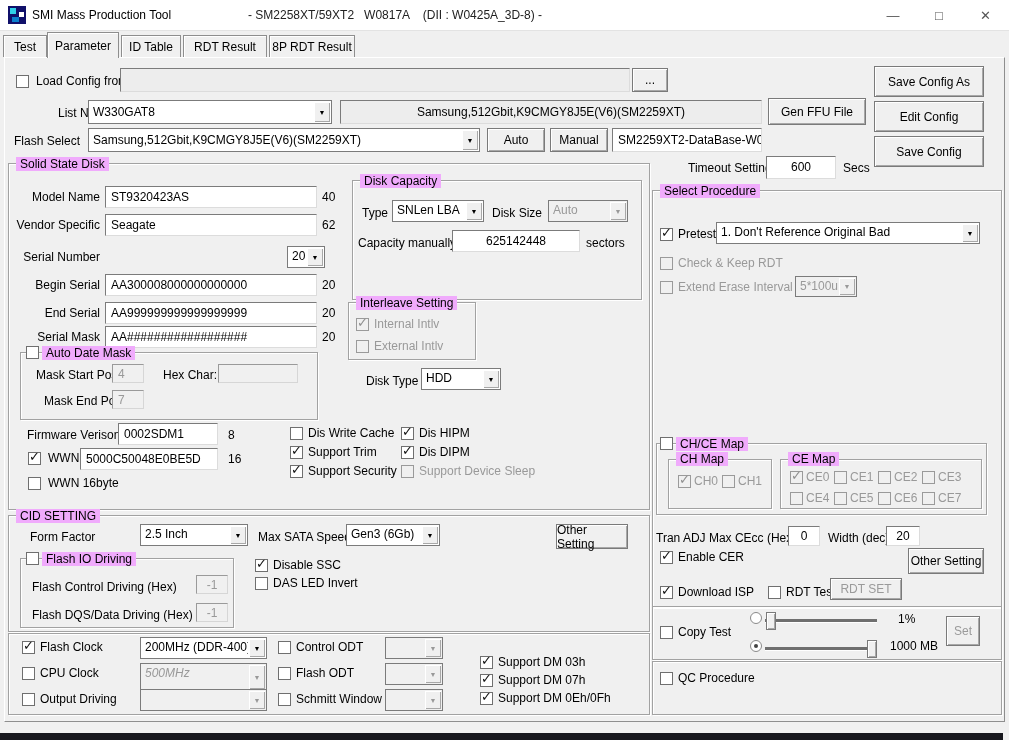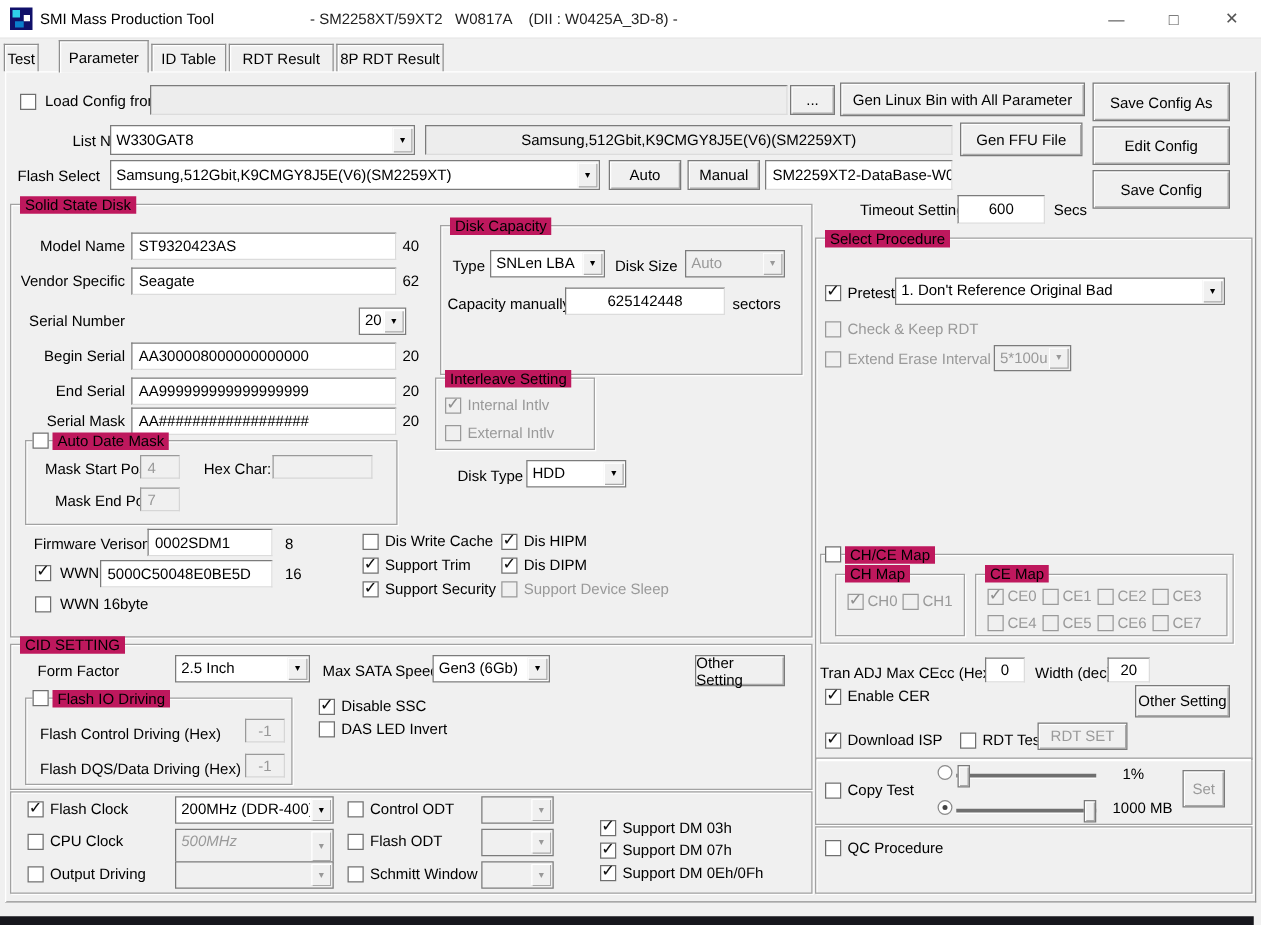--- a/index.html
+++ b/index.html
@@ -17,21 +17,21 @@
   .tab { position:absolute; top:35px; height:22px; background:#f0f0f0; border:1px solid #8e8e8e; border-bottom:none;
          box-shadow: inset 1px 1px 0 #ffffff; display:flex; align-items:center; justify-content:center; box-sizing:border-box; z-index:4; }
   .tab.active { top:32px; height:26px; z-index:6; }
   .panel { position:absolute; left:4px; top:57px; width:1001px; height:665px; background:#f0f0f0;
            border:1px solid; border-color:#ffffff #8e8e8e #8e8e8e #ffffff; box-sizing:border-box; z-index:1; }
 
   .lbl { position:absolute; white-space:nowrap; z-index:8; }
   .lbl.r { text-align:right; }
   .lbl.dis { color:#999; }
   .gbox { position:absolute; border:1px solid #a2a2a2; box-shadow: inset 1px 1px 0 #ffffff, 1px 1px 0 #ffffff; z-index:3; }
-  .gbox-lbl { position:absolute; background:#be185d; padding:0 4px; white-space:nowrap; z-index:8; }
+  .gbox-lbl { position:absolute; background:#f0abfc; padding:0 4px; white-space:nowrap; z-index:8; }
   .sunken { position:absolute; background:#fff; border:1px solid #7b7b7b; border-bottom-color:#dcdcdc; border-right-color:#dcdcdc;
             box-sizing:border-box; padding:3px 5px; white-space:nowrap; overflow:hidden; z-index:8; }
   .sunken.gray { background:#ededed; }
   .sunken.dis { background:#f0f0f0; color:#999; border-color:#9a9a9a #d6d6d6 #d6d6d6 #9a9a9a; }
   .sunken.center { text-align:center; }
   .btn { position:absolute; background:#f0f0f0; border:1px solid #7a7a7a;
          box-shadow: inset 1px 1px 0 #ffffff, inset -1px -1px 0 #a8a8a8;
          display:flex; align-items:center; justify-content:center; box-sizing:border-box; z-index:8; cursor:default; }
   .btn.dis { color:#9a9a9a; }
   .cb { position:absolute; width:13px; height:13px; background:#fff; border:1px solid #6f6f6f; box-sizing:border-box; z-index:9; }
@@ -70,21 +70,21 @@
         <span>—</span>
       </div>
     <div class="winbtn" style="left:916px;">
         <span>□</span>
       </div>
     <div class="winbtn" style="left:962px;width:47px;">
         <span>✕</span>
       </div>
   </div>
 
-  <div class="tab" style="left:3px;width:28px;">
+  <div class="tab" style="left:3px;width:44px;">
       <span>Test</span>
     </div>
   <div class="tab active" style="left:47px;width:72px;">
       <span>Parameter</span>
     </div>
   <div class="tab" style="left:121px;width:60px;">
       <span>ID Table</span>
     </div>
   <div class="tab" style="left:183px;width:84px;">
       <span>RDT Result</span>
@@ -92,23 +92,20 @@
   <div class="tab" style="left:269px;width:86px;">
       <span>8P RDT Result</span>
     </div>
   <div class="panel"></div>
 
   <div class="cb" style="left:16px;top:75px;"></div>
   <span class="lbl" style="left:36px;top:74px;">Load Config from</span>
   <div class="sunken gray" style="left:120px;top:68px;width:510px;height:24px;"><span></span></div>
   <div class="btn" style="left:632px;top:68px;width:36px;height:24px;">
       <span>...</span>
-    </div>
-  <div class="btn" style="left:672px;top:66px;width:196px;height:27px;">
-      <span>Gen Linux Bin with All Parameter</span>
     </div>
   <div class="btn" style="left:874px;top:66px;width:110px;height:31px;">
       <span>Save Config As</span>
     </div>
 
   <span class="lbl" style="left:58px;top:106px;">List No.</span>
   <div class="dd" style="left:88px;top:100px;width:244px;height:24px;">
     <span class="val" style="top:4px;">W330GAT8</span>
     <span class="ab">
         <span>▼</span>

